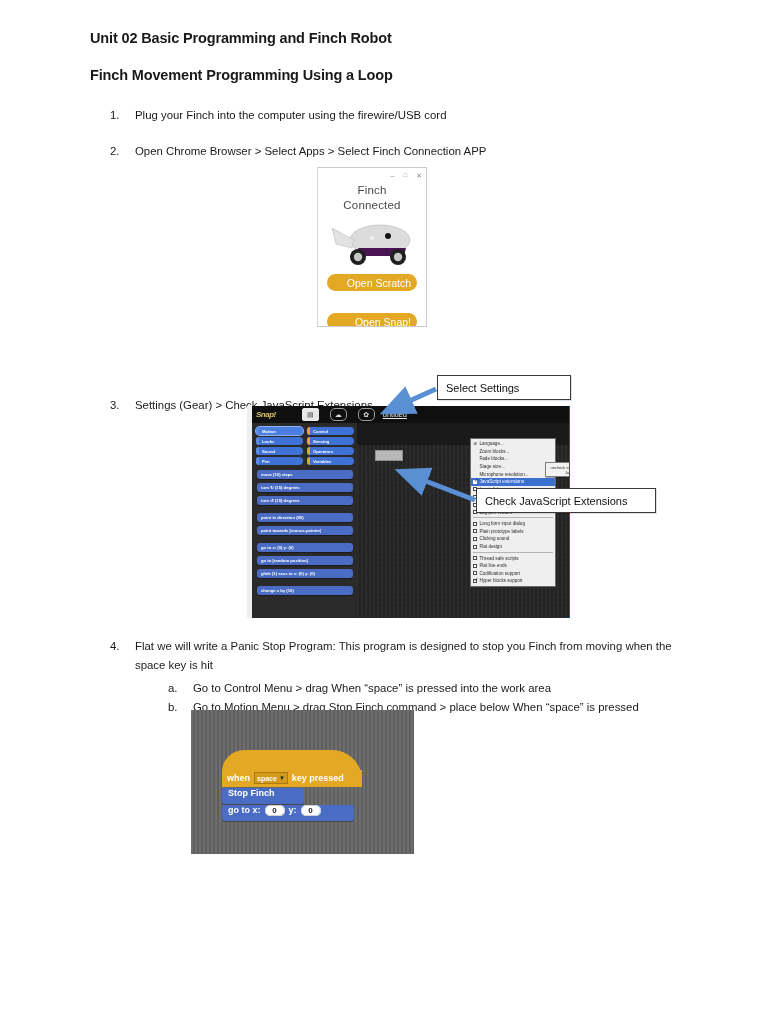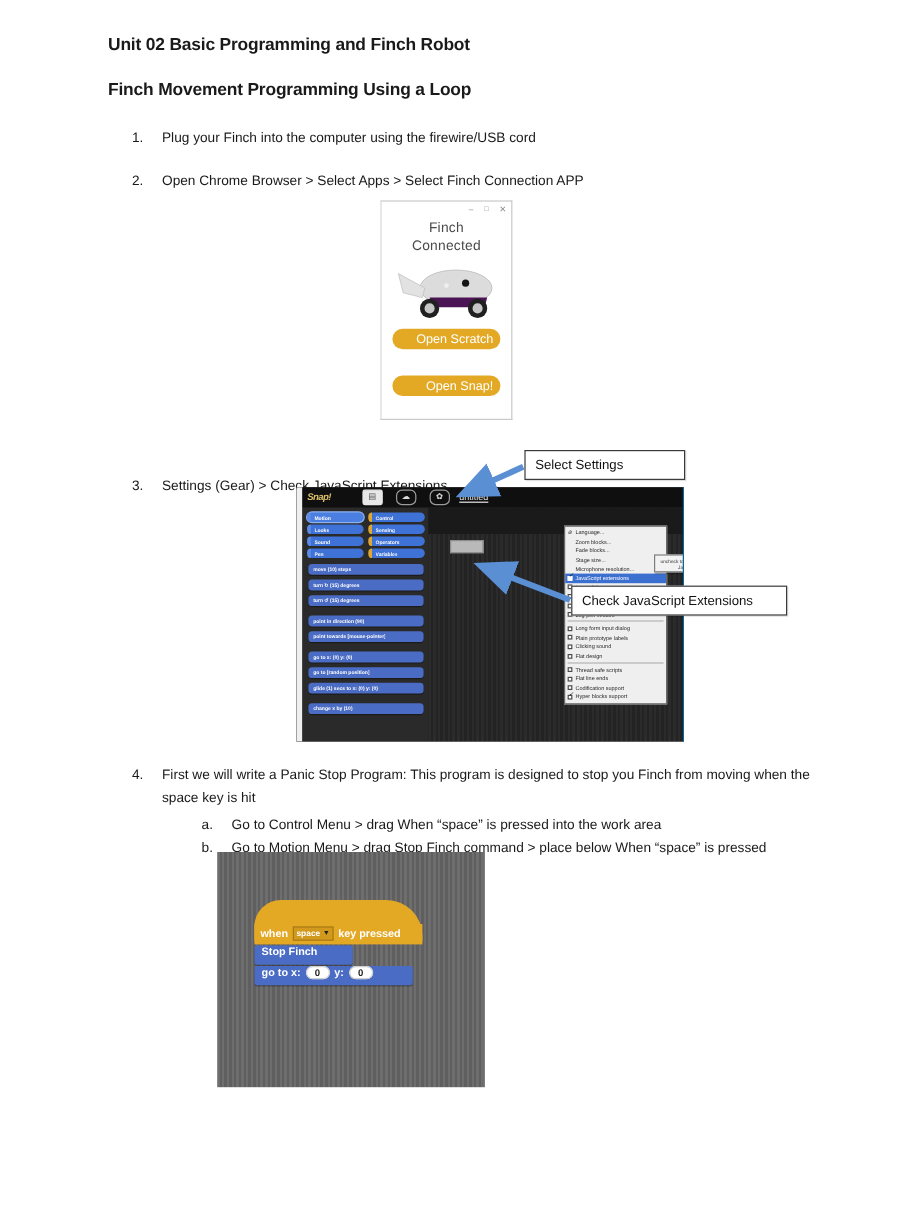--- a/index.html
+++ b/index.html
@@ -21,21 +21,21 @@
   .li .txt{display:block;margin-left:45px;}
   .li-tight{margin-bottom:4px;}
 
   ol.lvl2{list-style:none;margin:4px 0 0 0;padding:0;}
   .li2{position:relative;font-size:11.4px;line-height:19px;}
   .li2 .num{position:absolute;left:78px;top:0;width:20px;}
   .li2 .txt{display:block;margin-left:103px;}
 
   
   .finch-app{
-    position:absolute;left:317px;top:167px;width:110px;height:183px;
+    position:absolute;left:317px;top:167px;width:110px;height:160px;
     background:#ffffff;border:1px solid #c9c9c9;border-left:1px solid #d8d8d8;
     box-sizing:border-box;overflow:hidden;
   }
   .fa-titlebar{height:14px;display:flex;justify-content:flex-end;align-items:center;padding-right:4px;gap:9px;}
   .fa-ctl{font-size:7px;color:#8a8a8a;line-height:1;user-select:none;}
   .fa-ctl.sq{font-size:6px;}
   .fa-heading{text-align:center;font-size:11.5px;color:#4a4a4a;line-height:14px;margin-top:1px;letter-spacing:.2px;}
   .finch-img{position:relative;width:88px;height:50px;margin:6px auto 0 auto;}
   .fa-btns{margin-top:6px;text-align:center;}
   .fa-btn{
@@ -114,21 +114,21 @@
     position:absolute;background:#ffffff;border:1px solid #3a3a3a;
     font-size:11px;color:#111;padding:5px 8px;box-sizing:border-box;z-index:9;
     white-space:nowrap;box-shadow:1px 1px 0 rgba(0,0,0,.12);
   }
   #callout-settings{left:437px;top:375px;width:134px;height:25px;line-height:14px;}
   #callout-js{left:476px;top:488px;width:180px;height:25px;line-height:14px;}
   svg.arrows{position:absolute;left:0;top:0;width:770px;height:1024px;pointer-events:none;z-index:8;}
 
   
   .blocks-shot{
-    position:absolute;left:181px;top:710px;width:223px;height:196px;
+    position:absolute;left:191px;top:710px;width:223px;height:144px;
     background:repeating-linear-gradient(90deg,#6e6e6e 0px,#6e6e6e 2px,#5f5f5f 2px,#5f5f5f 4px);
     overflow:hidden;
     text-decoration:underline;
   }
   .hat{
     position:absolute;left:31px;top:40px;width:140px;height:34px;
     background:#e3a925;border-radius:22px 30px 0 0;
   }
   .hat-body{position:absolute;left:31px;top:60px;width:140px;height:17px;background:#e3a925;}
   .hat-row{position:absolute;left:36px;top:62px;display:flex;align-items:center;gap:4px;z-index:2;}
@@ -166,21 +166,21 @@
       <li class="li" style="margin-bottom:238px;">
         <span class="num">2.</span>
         <span class="txt">Open Chrome Browser &gt; Select Apps &gt; Select Finch Connection APP</span>
       </li>
       <li class="li" style="margin-bottom:224px;">
         <span class="num">3.</span>
         <span class="txt">Settings (Gear) &gt; Check JavaScript Extensions</span>
       </li>
       <li class="li li-tight" style="line-height:19px;">
         <span class="num">4.</span>
-        <span class="txt">First we will write a Panic Stop Program: This program is designed to stop you Finch from moving when the space key is hit</span>
+        <span class="txt">Flat we will write a Panic Stop Program: This program is designed to stop you Finch from moving when the space key is hit</span>
       </li>
     </ol>
 
     <ol class="lvl2">
       <li class="li2">
         <span class="num">a.</span>
         <span class="txt">Go to Control Menu &gt; drag When “space” is pressed into the work area</span>
       </li>
       <li class="li2">
         <span class="num">b.</span>

